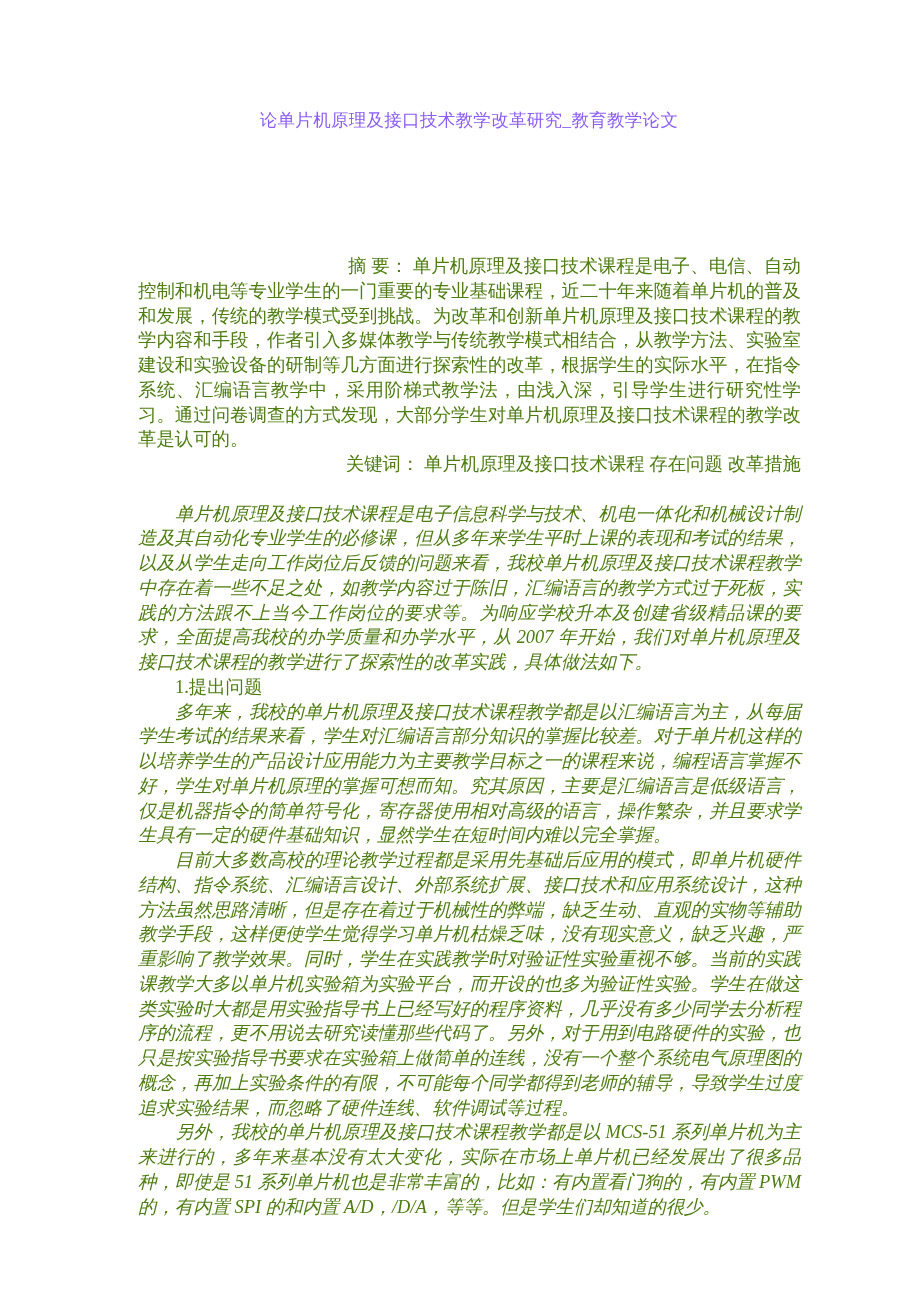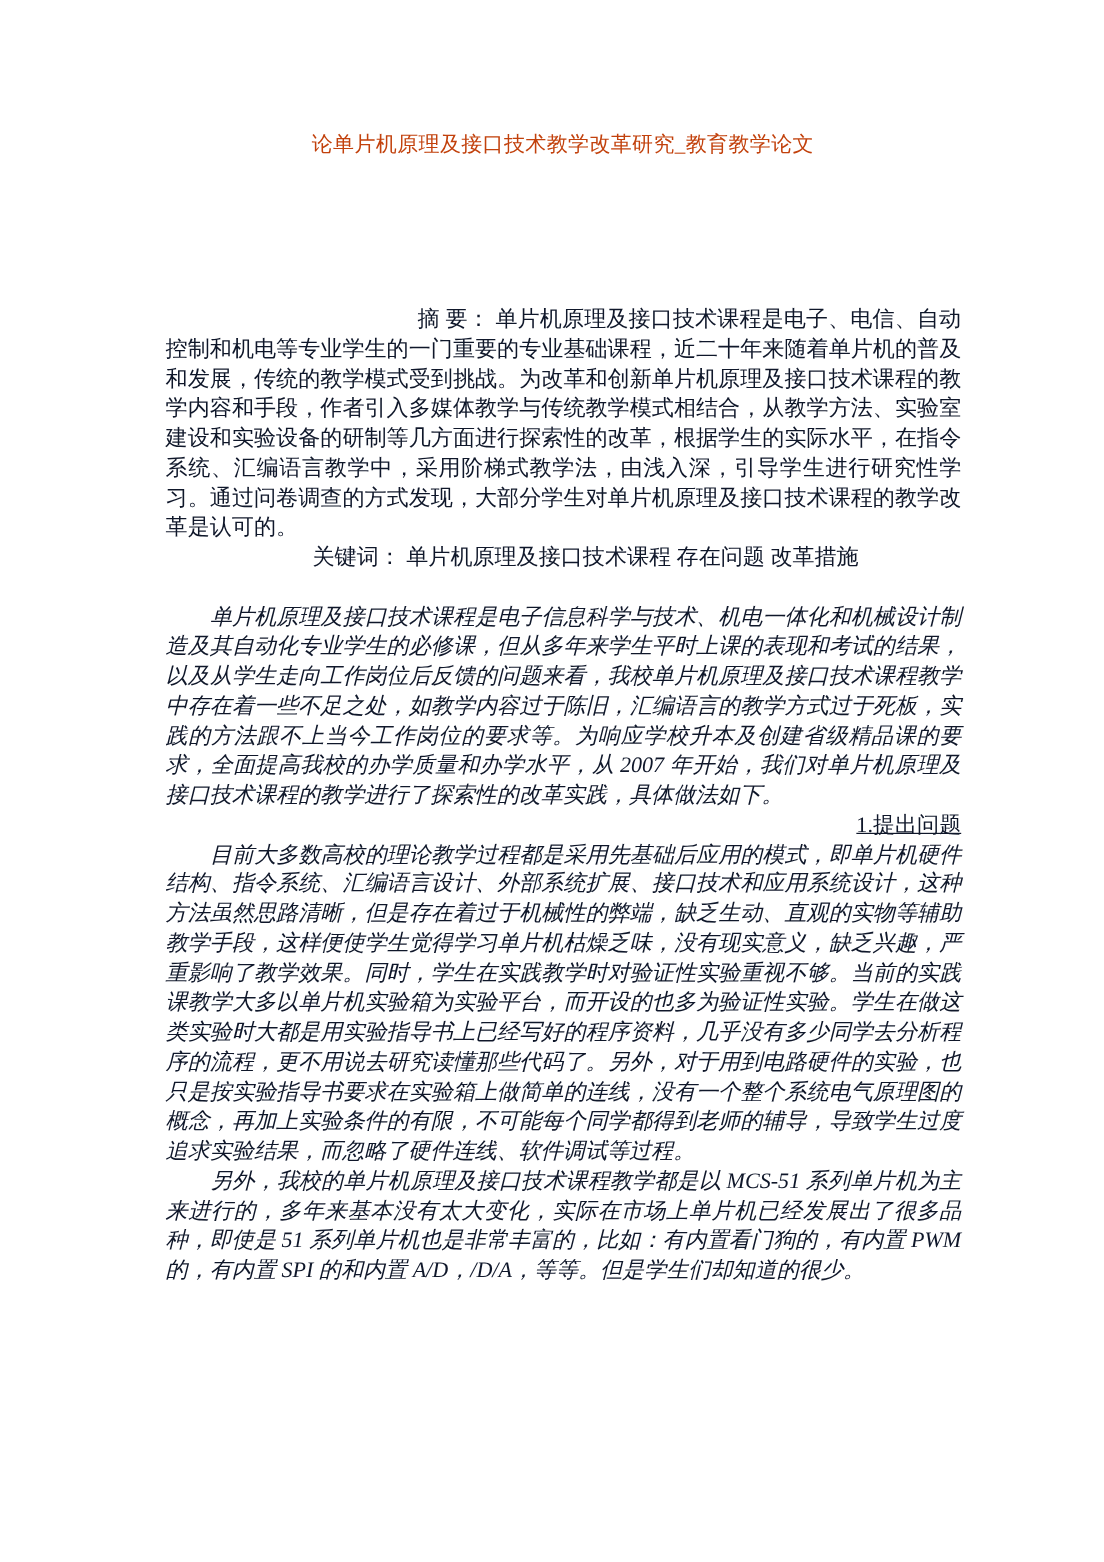--- a/index.html
+++ b/index.html
@@ -17,58 +17,57 @@
   }
   .doc-title {
     position: absolute;
     left: 138px;
     top: 108px;
     width: 662px;
     text-align: center;
     font-family: "Liberation Serif", "DejaVu Serif", serif;
     font-size: 17.5px;
     line-height: 24px;
-    color: #c2410c;
+    color: #8b5cf6;
     letter-spacing: 0.3px;
     white-space: nowrap;
   }
   .body-block {
     position: absolute;
     left: 138px;
     top: 254px;
     width: 663px;
   }
   p.para {
     margin: 0;
     padding: 0;
     font-family: "Liberation Serif", "DejaVu Serif", serif;
     font-size: 18.4px;
     line-height: 24.75px;
-    color: #0f172a;
+    color: #4d7c0f;
     text-align: justify;
     text-justify: inter-ideograph;
     text-indent: 0;
     letter-spacing: 0;
     word-spacing: 0;
   }
   p.para.indent2 {
     text-indent: 37px;
     font-style: italic;
   }
   p.para.abstract-first {
     text-indent: 210px;
   }
   p.para.heading {
     text-indent: 37px;
-    text-align: right;
-    text-decoration: underline;
+    text-align: left;
   }
   p.para.keywords {
     text-indent: 37px;
-    text-align: center;
+    text-align: right;
   }
   .gap-line {
     height: 24.75px;
   }
 </style>
 </head>
 <body>
 
 <div class="page">
 
@@ -79,20 +78,21 @@
     <p class="para abstract-first"><span>摘 要：</span><span> 单片机原理及接口技术课程是电子、电信、自动控制和机电等专业学生的一门重要的专业基础课程，近二十年来随着单片机的普及和发展，传统的教学模式受到挑战。为改革和创新单片机原理及接口技术课程的教学内容和手段，作者引入多媒体教学与传统教学模式相结合，从教学方法、实验室建设和实验设备的研制等几方面进行探索性的改革，根据学生的实际水平，在指令系统、汇编语言教学中，采用阶梯式教学法，由浅入深，引导学生进行研究性学习。通过问卷调查的方式发现，大部分学生对单片机原理及接口技术课程的教学改革是认可的。</span></p>
 
     <p class="para keywords"><span>关键词：</span><span> 单片机原理及接口技术课程 存在问题 改革措施</span></p>
 
     <div class="gap-line"></div>
 
     <p class="para indent2">单片机原理及接口技术课程是电子信息科学与技术、机电一体化和机械设计制造及其自动化专业学生的必修课，但从多年来学生平时上课的表现和考试的结果，以及从学生走向工作岗位后反馈的问题来看，我校单片机原理及接口技术课程教学中存在着一些不足之处，如教学内容过于陈旧，汇编语言的教学方式过于死板，实践的方法跟不上当今工作岗位的要求等。为响应学校升本及创建省级精品课的要求，全面提高我校的办学质量和办学水平，从 2007 年开始，我们对单片机原理及接口技术课程的教学进行了探索性的改革实践，具体做法如下。</p>
 
     <p class="para heading">1.提出问题</p>
 
+    <p class="para indent2">多年来，我校的单片机原理及接口技术课程教学都是以汇编语言为主，从每届学生考试的结果来看，学生对汇编语言部分知识的掌握比较差。对于单片机这样的以培养学生的产品设计应用能力为主要教学目标之一的课程来说，编程语言掌握不好，学生对单片机原理的掌握可想而知。究其原因，主要是汇编语言是低级语言，仅是机器指令的简单符号化，寄存器使用相对高级的语言，操作繁杂，并且要求学生具有一定的硬件基础知识，显然学生在短时间内难以完全掌握。</p>
 
     <p class="para indent2">目前大多数高校的理论教学过程都是采用先基础后应用的模式，即单片机硬件结构、指令系统、汇编语言设计、外部系统扩展、接口技术和应用系统设计，这种方法虽然思路清晰，但是存在着过于机械性的弊端，缺乏生动、直观的实物等辅助教学手段，这样便使学生觉得学习单片机枯燥乏味，没有现实意义，缺乏兴趣，严重影响了教学效果。同时，学生在实践教学时对验证性实验重视不够。当前的实践课教学大多以单片机实验箱为实验平台，而开设的也多为验证性实验。学生在做这类实验时大都是用实验指导书上已经写好的程序资料，几乎没有多少同学去分析程序的流程，更不用说去研究读懂那些代码了。另外，对于用到电路硬件的实验，也只是按实验指导书要求在实验箱上做简单的连线，没有一个整个系统电气原理图的概念，再加上实验条件的有限，不可能每个同学都得到老师的辅导，导致学生过度追求实验结果，而忽略了硬件连线、软件调试等过程。</p>
 
     <p class="para indent2">另外，我校的单片机原理及接口技术课程教学都是以 MCS-51 系列单片机为主来进行的，多年来基本没有太大变化，实际在市场上单片机已经发展出了很多品种，即使是 51 系列单片机也是非常丰富的，比如：有内置看门狗的，有内置 PWM 的，有内置 SPI 的和内置 A/D，/D/A，等等。但是学生们却知道的很少。</p>
 
 
   </div>
 
 </div>
 

